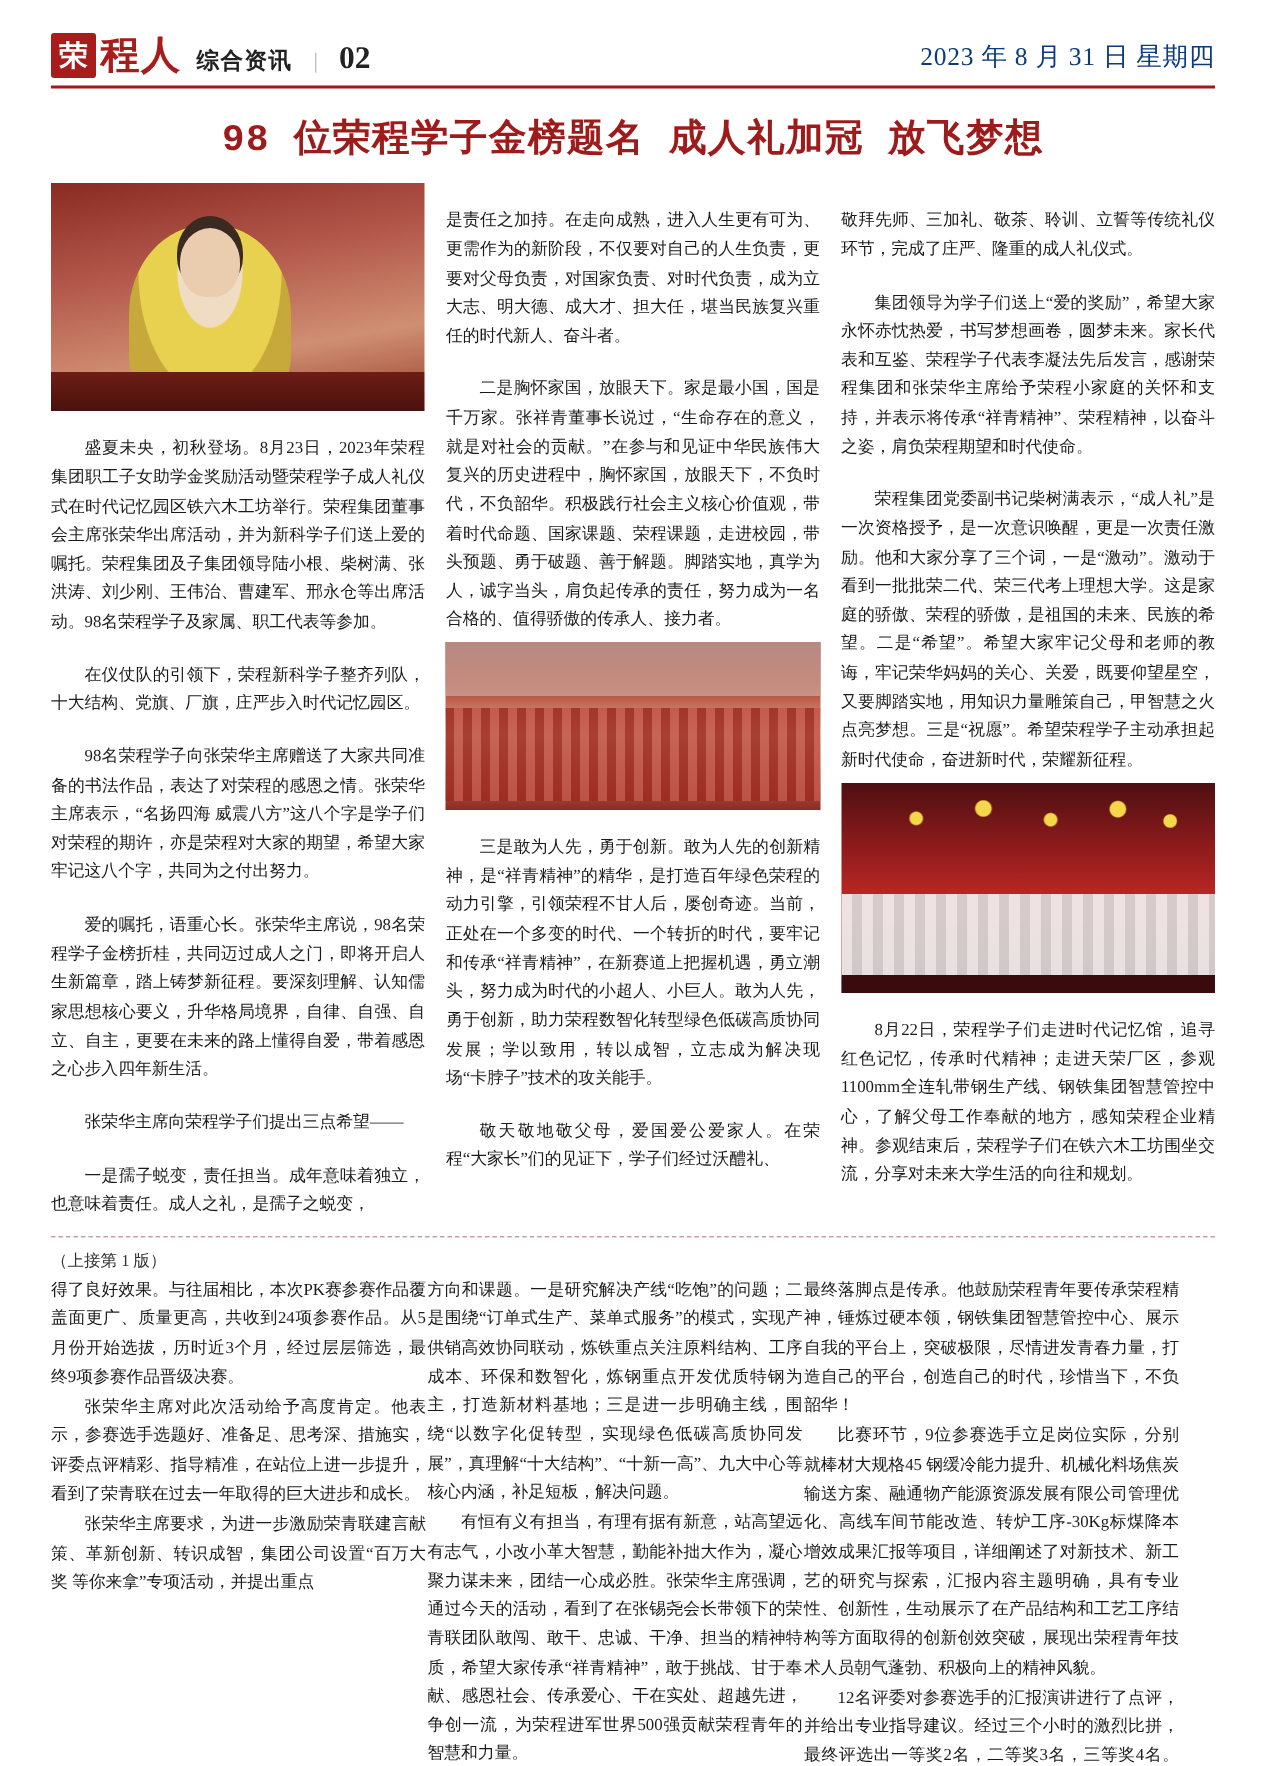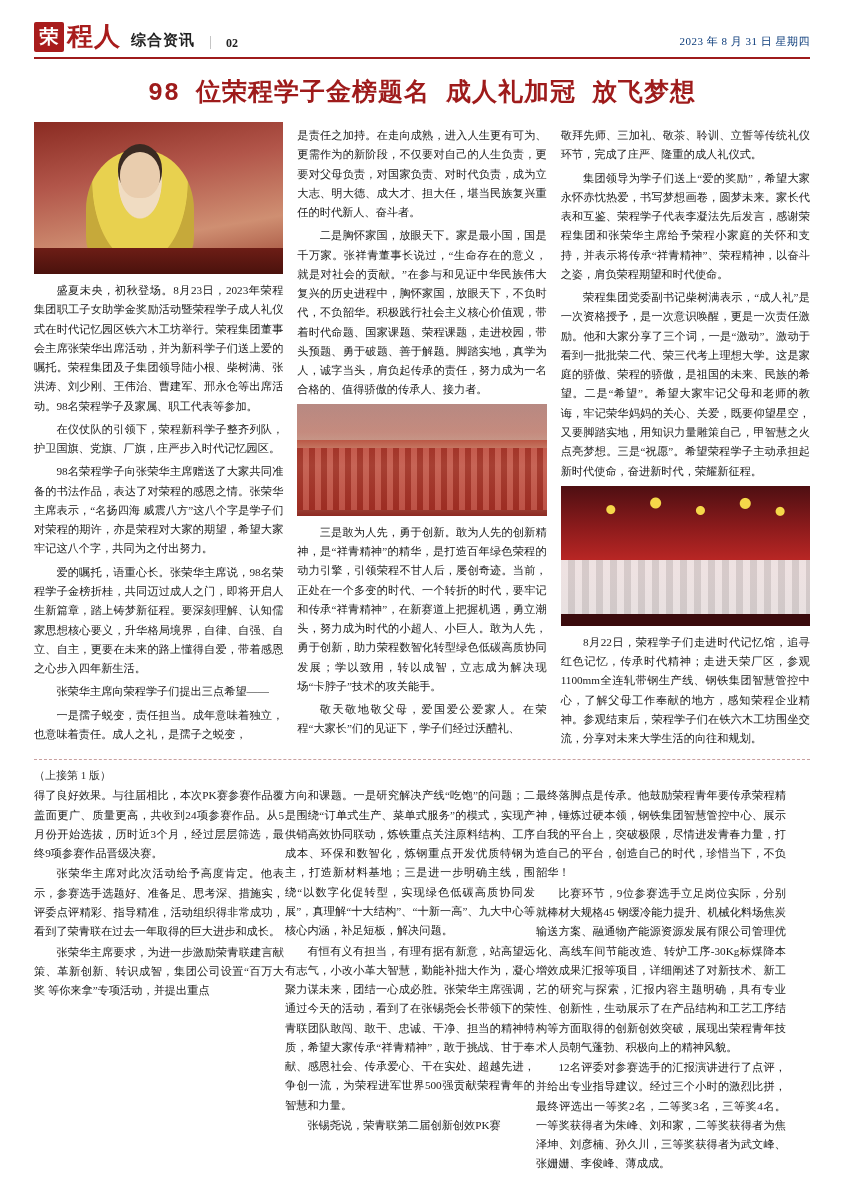--- a/index.html
+++ b/index.html
@@ -69,27 +69,27 @@
     font-weight: bold;
     padding-bottom: 2px;
     letter-spacing: 1px;
   }
   .section-divider {
     color: #b5b5b5;
     font-size: 15px;
     padding: 0 4px 2px 4px;
   }
   .page-num {
-    font-size: 12px;
+    font-size: 21px;
     color: #222;
     font-weight: bold;
     padding-bottom: 1px;
   }
   .masthead-right {
-    font-size: 11px;
+    font-size: 17px;
     color: #0b3b7a;
     padding-bottom: 3px;
     letter-spacing: 0.5px;
   }
 
   
   .headline {
     text-align: center;
     font-size: 25px;
     font-weight: bold;
@@ -106,21 +106,21 @@
     align-items: flex-start;
   }
   .col {
     width: 250px;
     font-size: 11.2px;
     line-height: 1.72;
     text-align: justify;
     text-justify: inter-ideograph;
   }
   .col p {
-    margin: 4px 0 1px 0;
+    margin: 16px 0 1px 0;
     text-indent: 2em;
   }
 
   
   .photo {
     width: 100%;
     position: relative;
     overflow: hidden;
     margin-bottom: 7px;
   }
@@ -248,21 +248,21 @@
 
   <div class="top-area">
 
     <div class="col">
       <div class="photo photo-1">
         <div class="ph-person"></div>
         <div class="ph-head"></div>
         <div class="ph-podium"></div>
       </div>
       <p>盛夏未央，初秋登场。8月23日，2023年荣程集团职工子女助学金奖励活动暨荣程学子成人礼仪式在时代记忆园区铁六木工坊举行。荣程集团董事会主席张荣华出席活动，并为新科学子们送上爱的嘱托。荣程集团及子集团领导陆小根、柴树满、张洪涛、刘少刚、王伟治、曹建军、邢永仓等出席活动。98名荣程学子及家属、职工代表等参加。</p>
-      <p>在仪仗队的引领下，荣程新科学子整齐列队，护卫国旗、党旗、厂旗，庄严步入时代记忆园区。</p>
+      <p>在仪仗队的引领下，荣程新科学子整齐列队，十大结构、党旗、厂旗，庄严步入时代记忆园区。</p>
       <p>98名荣程学子向张荣华主席赠送了大家共同准备的书法作品，表达了对荣程的感恩之情。张荣华主席表示，“名扬四海 威震八方”这八个字是学子们对荣程的期许，亦是荣程对大家的期望，希望大家牢记这八个字，共同为之付出努力。</p>
       <p>爱的嘱托，语重心长。张荣华主席说，98名荣程学子金榜折桂，共同迈过成人之门，即将开启人生新篇章，踏上铸梦新征程。要深刻理解、认知儒家思想核心要义，升华格局境界，自律、自强、自立、自主，更要在未来的路上懂得自爱，带着感恩之心步入四年新生活。</p>
       <p>张荣华主席向荣程学子们提出三点希望——</p>
       <p>一是孺子蜕变，责任担当。成年意味着独立，也意味着责任。成人之礼，是孺子之蜕变，</p>
     </div>
 
     <div class="col">
       <p class="noindent">是责任之加持。在走向成熟，进入人生更有可为、更需作为的新阶段，不仅要对自己的人生负责，更要对父母负责，对国家负责、对时代负责，成为立大志、明大德、成大才、担大任，堪当民族复兴重任的时代新人、奋斗者。</p>
       <p>二是胸怀家国，放眼天下。家是最小国，国是千万家。张祥青董事长说过，“生命存在的意义，就是对社会的贡献。”在参与和见证中华民族伟大复兴的历史进程中，胸怀家国，放眼天下，不负时代，不负韶华。积极践行社会主义核心价值观，带着时代命题、国家课题、荣程课题，走进校园，带头预题、勇于破题、善于解题。脚踏实地，真学为人，诚字当头，肩负起传承的责任，努力成为一名合格的、值得骄傲的传承人、接力者。</p>
       <div class="photo photo-2">
@@ -286,21 +286,21 @@
     </div>
   </div>
 
   <div class="mid-divider"></div>
 
   <div class="cont-label">（上接第 1 版）</div>
 
   <div class="bottom-area">
     <div class="bcol">
       <p class="noindent">得了良好效果。与往届相比，本次PK赛参赛作品覆盖面更广、质量更高，共收到24项参赛作品。从5月份开始选拔，历时近3个月，经过层层筛选，最终9项参赛作品晋级决赛。</p>
-      <p>张荣华主席对此次活动给予高度肯定。他表示，参赛选手选题好、准备足、思考深、措施实，评委点评精彩、指导精准，活动组织得非常成功，看到了荣青联在过去一年取得的巨大进步和成长。</p>
+      <p>张荣华主席对此次活动给予高度肯定。他表示，参赛选手选题好、准备足、思考深、措施实，评委点评精彩、指导精准，在站位上进一步提升，看到了荣青联在过去一年取得的巨大进步和成长。</p>
       <p>张荣华主席要求，为进一步激励荣青联建言献策、革新创新、转识成智，集团公司设置“百万大奖 等你来拿”专项活动，并提出重点</p>
     </div>
     <div class="bcol">
       <p class="noindent">方向和课题。一是研究解决产线“吃饱”的问题；二是围绕“订单式生产、菜单式服务”的模式，实现产供销高效协同联动，炼铁重点关注原料结构、工序成本、环保和数智化，炼钢重点开发优质特钢为主，打造新材料基地；三是进一步明确主线，围绕“以数字化促转型，实现绿色低碳高质协同发展”，真理解“十大结构”、“十新一高”、九大中心等核心内涵，补足短板，解决问题。</p>
       <p>有恒有义有担当，有理有据有新意，站高望远有志气，小改小革大智慧，勤能补拙大作为，凝心聚力谋未来，团结一心成必胜。张荣华主席强调，通过今天的活动，看到了在张锡尧会长带领下的荣青联团队敢闯、敢干、忠诚、干净、担当的精神特质，希望大家传承“祥青精神”，敢于挑战、甘于奉献、感恩社会、传承爱心、干在实处、超越先进，争创一流，为荣程进军世界500强贡献荣程青年的智慧和力量。</p>
       <p>张锡尧说，荣青联第二届创新创效PK赛</p>
     </div>
     <div class="bcol">
       <p class="noindent">最终落脚点是传承。他鼓励荣程青年要传承荣程精神，锤炼过硬本领，钢铁集团智慧管控中心、展示自我的平台上，突破极限，尽情进发青春力量，打造自己的平台，创造自己的时代，珍惜当下，不负韶华！</p>
       <p>比赛环节，9位参赛选手立足岗位实际，分别就棒材大规格45 钢缓冷能力提升、机械化料场焦炭输送方案、融通物产能源资源发展有限公司管理优化、高线车间节能改造、转炉工序-30Kg标煤降本增效成果汇报等项目，详细阐述了对新技术、新工艺的研究与探索，汇报内容主题明确，具有专业性、创新性，生动展示了在产品结构和工艺工序结构等方面取得的创新创效突破，展现出荣程青年技术人员朝气蓬勃、积极向上的精神风貌。</p>

